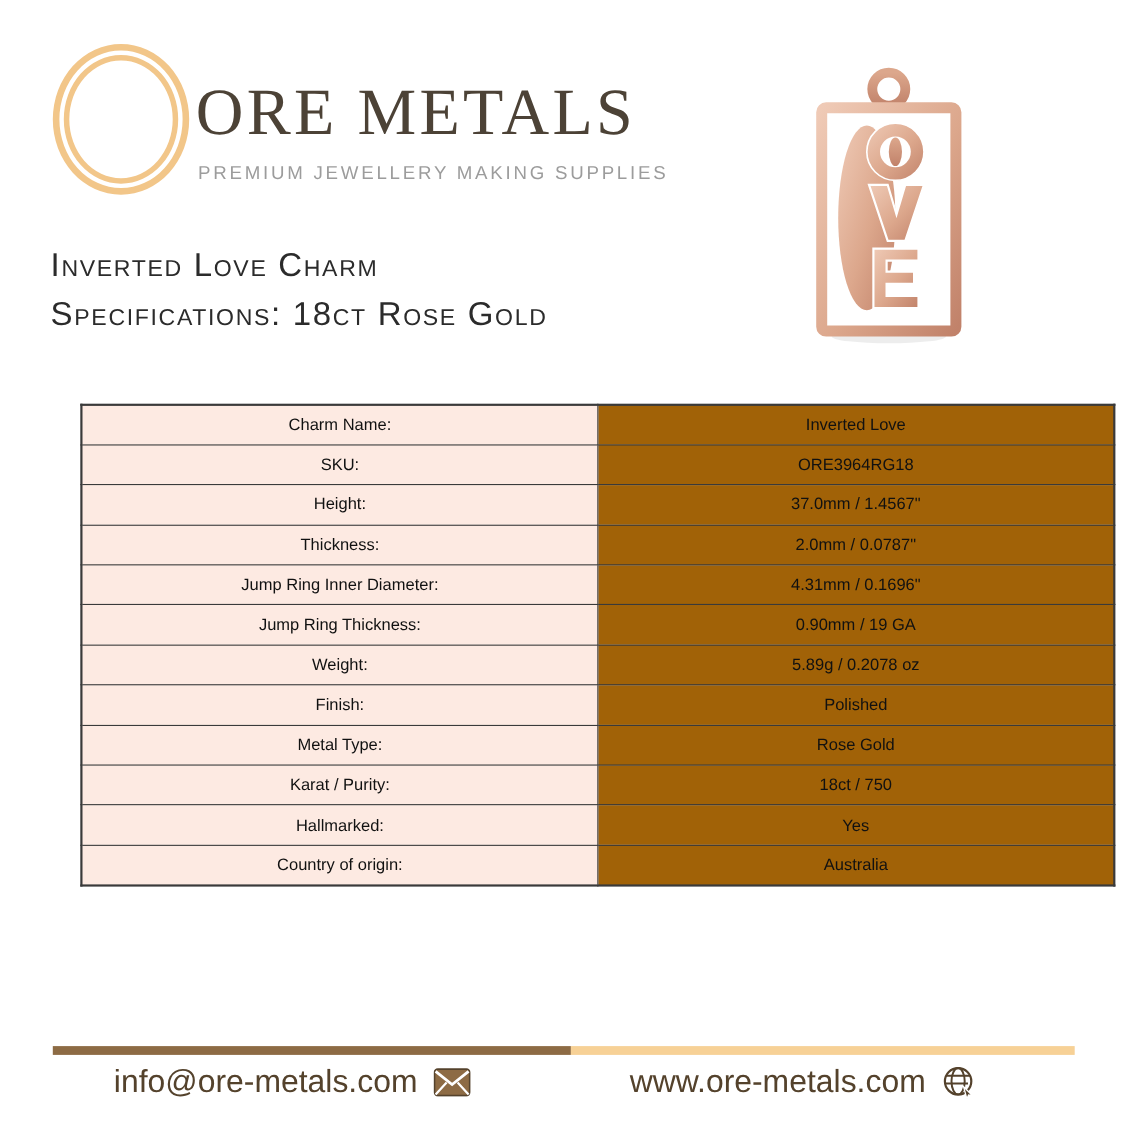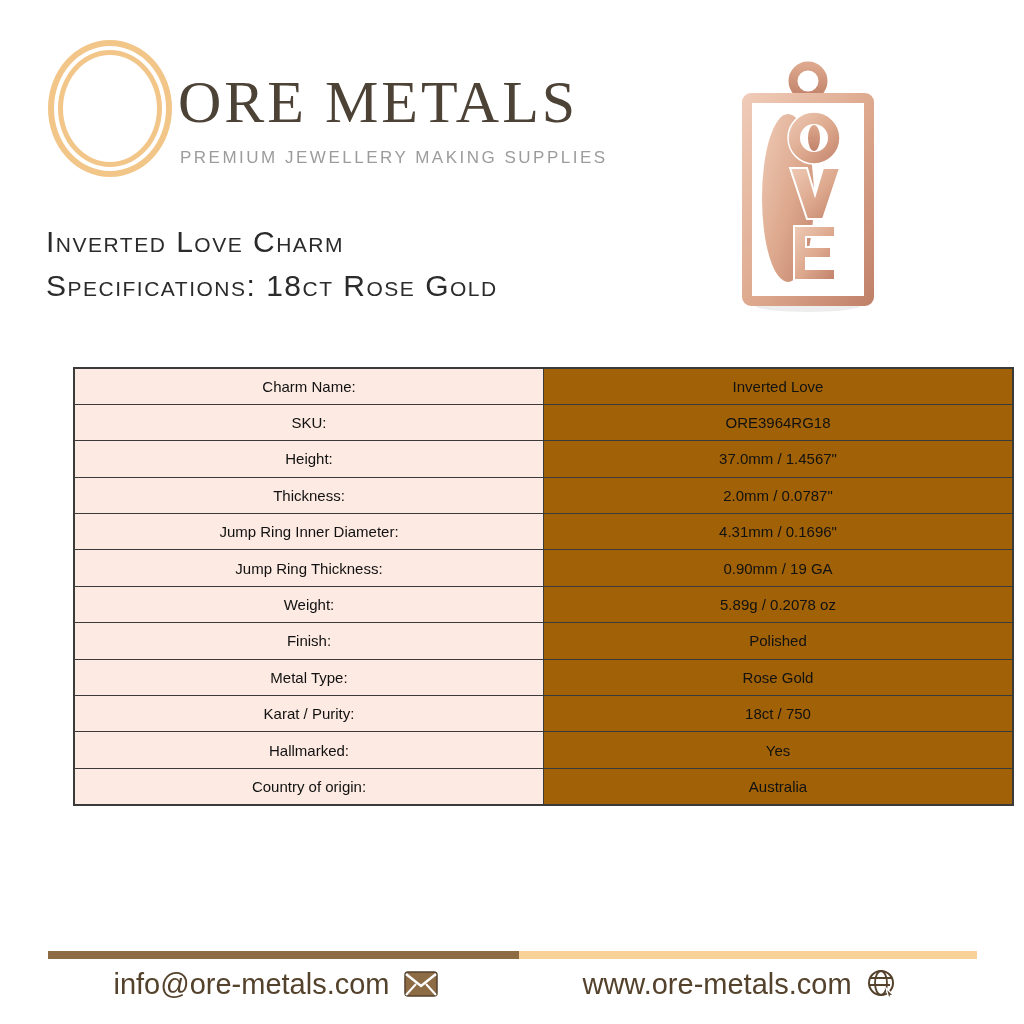--- a/index.html
+++ b/index.html
@@ -38,21 +38,21 @@
   .spec-table td{border:1.5px solid var(--table-border);height:36.4px;
     font-size:15px;color:var(--table-text);text-align:center;vertical-align:middle;
     padding:0 6px;}
   .spec-table td.label-cell{background:var(--table-label-bg);}
   .spec-table td.value-cell{background:#a16207;}
 
   
   .footer-bar{position:absolute;left:48px;top:951px;width:929px;height:8px;display:flex;}
   .footer-bar .seg-left{width:471px;height:8px;background:var(--footer-bar-left);}
   .footer-bar .seg-right{width:458px;height:8px;background:var(--footer-bar-right);}
-  .footer-row{position:absolute;left:40px;top:962px;width:929px;height:44px;display:flex;}
+  .footer-row{position:absolute;left:30px;top:962px;width:929px;height:44px;display:flex;}
   .footer-cell{display:flex;align-items:center;justify-content:center;gap:14px;
     color:var(--footer-text);font-size:29px;letter-spacing:0;}
   .footer-cell.left{width:471px;}
   .footer-cell.right{width:458px;}
   .footer-icon{flex:0 0 auto;display:block;}
 </style>
 </head>
 <body>
 
 <div class="page">

